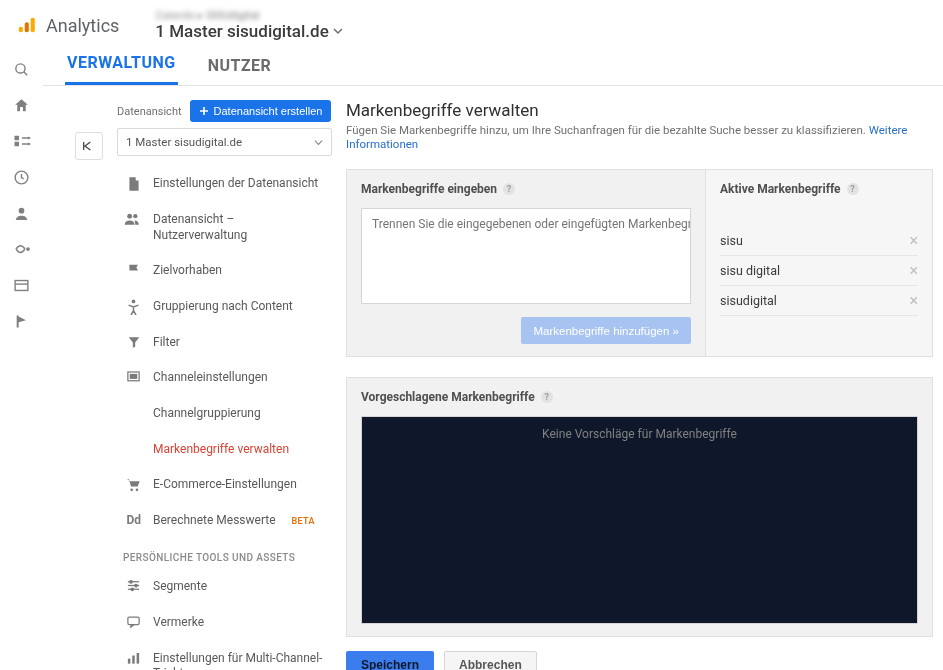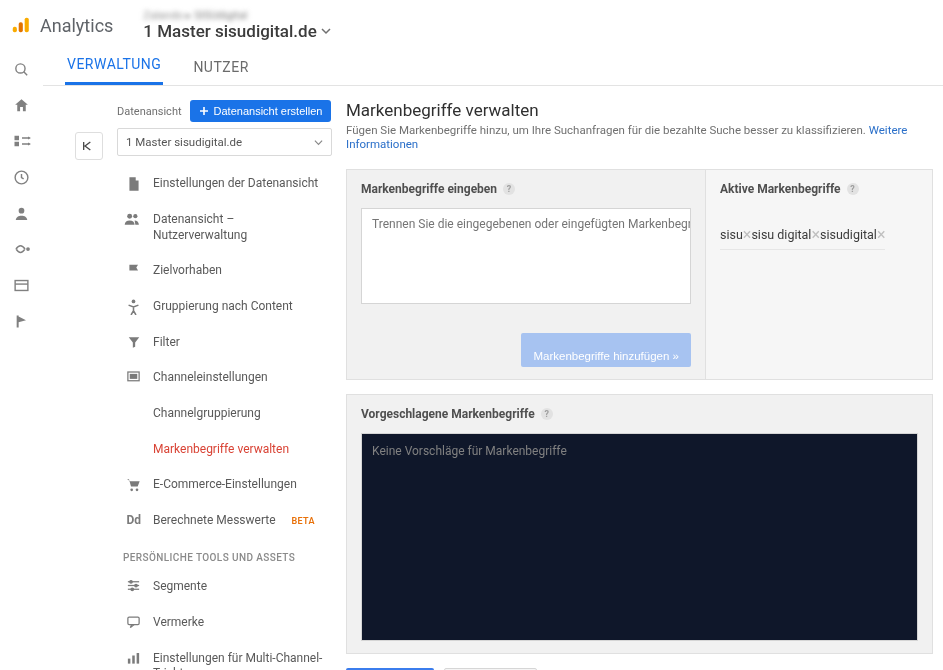--- a/index.html
+++ b/index.html
@@ -13,35 +13,35 @@
     --line:#e3e3e3;
     --panel:#f1f1f1;
     --panel-border:#e0e0e0;
     --btn-blue:#4d90fe;
     --btn-blue-soft:#a7c3f1;
   }
   *{box-sizing:border-box;}
   body{margin:0;font-family:"Roboto","Helvetica Neue",Arial,sans-serif;color:var(--text);font-size:12px;background:#fff;width:943px;}
   
   .topbar{display:flex;align-items:center;height:48px;padding:2px 10px 0 4px;}
-  .topbar .logo{display:flex;align-items:center;gap:2px;margin:0 6px;}
+  .topbar .logo{display:flex;align-items:center;gap:2px;margin:0 12px;}
   .topbar .product{font-size:18px;color:#5f6368;margin-left:6px;}
   .topbar .sep{width:24px;}
   .crumbs{display:flex;flex-direction:column;line-height:1.1;}
   .crumbs .line1{font-size:11px;color:#909090;filter:blur(2.5px);}
   .crumbs .line1 .clear{filter:none;color:#7d7d7d;}
   .crumbs .line2{font-size:17px;font-weight:500;color:#3c3c3c;display:flex;align-items:center;gap:4px;}
   
   .shell{display:flex;}
   .rail{width:43px;border-right:none;display:flex;flex-direction:column;align-items:center;gap:18px;padding-top:12px;color:#6b6b6b;}
   .rail .i{width:18px;height:18px;display:flex;align-items:center;justify-content:center;cursor:pointer;opacity:.85;}
   
   .main{flex:1;display:flex;flex-direction:column;}
   .tabs{display:flex;gap:28px;height:38px;padding:0 22px;border-bottom:1px solid var(--line);align-items:flex-end;}
-  .tab{padding:0 2px 10px;font-size:14px;font-weight:400;letter-spacing:.5px;color:#6b6b6b;cursor:pointer;}
+  .tab{padding:0 2px 10px;font-size:16px;font-weight:700;letter-spacing:.5px;color:#6b6b6b;cursor:pointer;}
   .tab.active{color:var(--g-blue);border-bottom:3px solid var(--g-blue);}
   
   .body{display:flex;padding:14px 0 0 26px;position:relative;}
   .collapse{position:absolute;left:32px;top:46px;width:28px;height:28px;border:1px solid #dedede;border-radius:3px;display:flex;align-items:center;justify-content:center;background:#fff;cursor:pointer;}
   .view-col{width:215px;margin-left:48px;}
   .view-head{display:flex;align-items:center;gap:8px;margin-bottom:6px;}
   .view-head .lbl{font-size:11px;color:#707070;}
   .btn-create{background:var(--g-blue);color:#fff;border:none;border-radius:3px;font-size:11px;font-weight:500;height:22px;padding:0 9px;display:flex;align-items:center;gap:5px;cursor:pointer;}
   .view-select{height:28px;border:1px solid #d9d9d9;border-radius:2px;display:flex;align-items:center;justify-content:space-between;padding:0 8px;color:#555;cursor:pointer;font-size:11.5px;}
   .menu{margin-top:10px;display:flex;flex-direction:column;}
@@ -57,26 +57,26 @@
   .content h1{font-size:17px;font-weight:400;margin:0 0 3px;color:#303030;}
   .content .desc{font-size:11.5px;color:#707070;margin-bottom:18px;}
   .content .desc a{color:#2a6fc9;text-decoration:none;}
   .panel-row{display:flex;gap:0;border:1px solid var(--panel-border);background:var(--panel);}
   .pnl{padding:12px 14px;}
   .pnl.left{flex:1 1 390px;border-right:1px solid var(--panel-border);}
   .pnl.right{flex:0 0 226px;background:#f6f6f6;}
   .pnl .title{font-size:12px;font-weight:700;color:#4f4f4f;display:flex;align-items:center;gap:6px;}
   .help{width:12px;height:12px;border-radius:50%;background:#e2e2e2;color:#9e9e9e;font-size:9px;display:inline-flex;align-items:center;justify-content:center;}
   .ta{margin-top:12px;width:100%;height:96px;border:1px solid #d5d5d5;background:#fff;resize:none;font-family:inherit;font-size:12px;color:#777;padding:8px 10px;overflow-x:auto;white-space:nowrap;}
-  .btn-add{margin-top:26px;float:right;background:var(--btn-blue-soft);color:#fff;border:none;height:27px;padding:17px 12px;font-size:11.5px;border-radius:2px;cursor:pointer;}
+  .btn-add{margin-top:10px;float:right;background:var(--btn-blue-soft);color:#fff;border:none;height:27px;padding:8px 12px;font-size:11.5px;border-radius:2px;cursor:pointer;}
   .clr{clear:both;}
-  .term-list{margin-top:24px;display:flex;flex-direction:row;}
+  .term-list{margin-top:30px;display:flex;flex-direction:column;}
   .term{display:flex;align-items:center;justify-content:space-between;height:30px;border-bottom:1px solid #e6e6e6;font-size:12.5px;color:#3b3b3b;}
   .term .x{color:#bfbfbf;font-size:16px;cursor:pointer;}
-  .panel-row.second{margin-top:14px;}
+  .panel-row.second{margin-top:20px;text-align:center;}
   .pnl.suggest{flex:1;}
   .suggest-box{margin-top:12px;height:208px;background:#0f172a;border:1px solid #d5d5d5;padding:10px;color:#808080;font-size:12px;}
   .actions{margin-top:14px;display:flex;gap:10px;}
   .btn{height:28px;padding:0 14px;font-size:12px;font-weight:600;border-radius:2px;cursor:pointer;border:1px solid transparent;}
   .btn.primary{background:#3b7ded;color:#0f172a;}
   .btn.secondary{background:#f5f5f5;color:#555;border-color:#d6d6d6;}
   svg{display:block;}
 </style>
 </head>
 <body>

